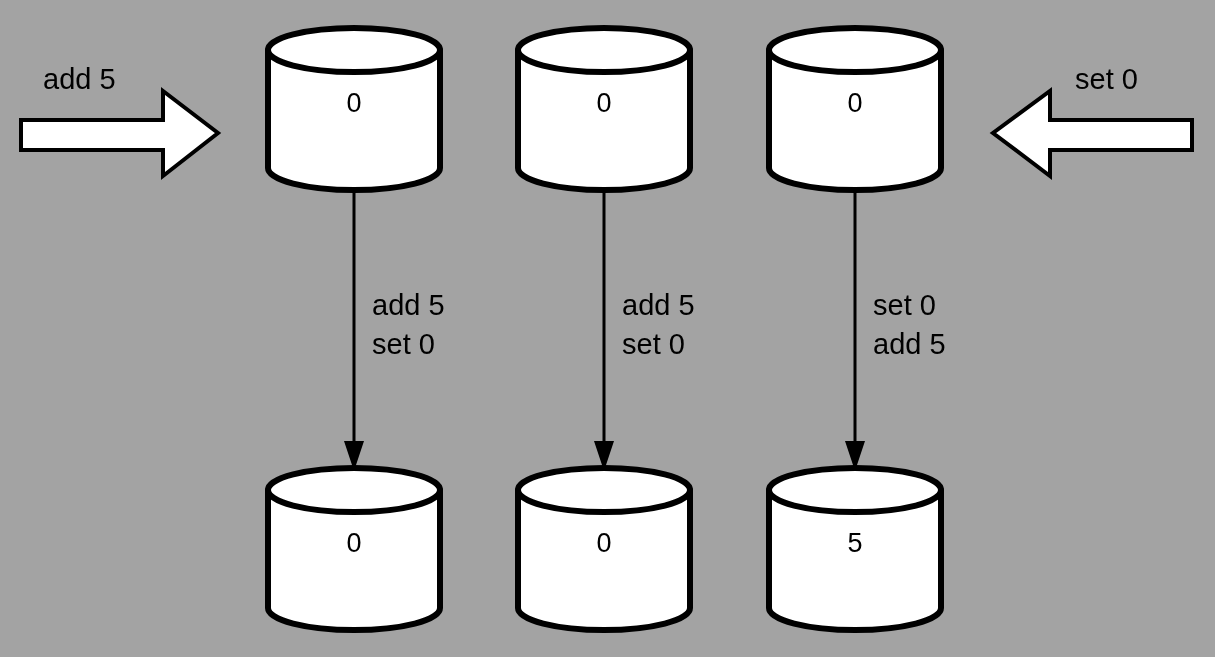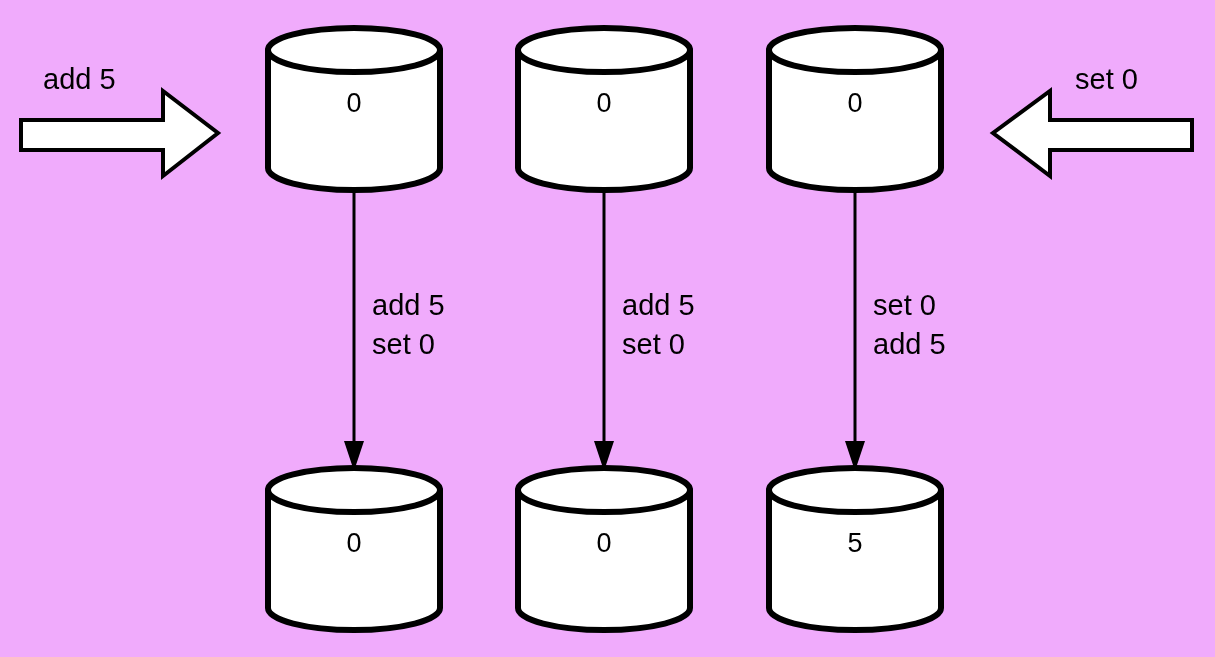--- a/index.html
+++ b/index.html
@@ -8,21 +8,21 @@
     padding: 0;
     background: #ffffff;
   }
   body {
     font-family: "Liberation Sans", sans-serif;
   }
   #diagram-root {
     position: relative;
     width: 1215px;
     height: 657px;
-    background: #f0abfc;
+    background: #a3a3a3;
     overflow: hidden;
   }
   #diagram-svg {
     position: absolute;
     left: 0;
     top: 0;
     width: 1215px;
     height: 657px;
     display: block;
   }

